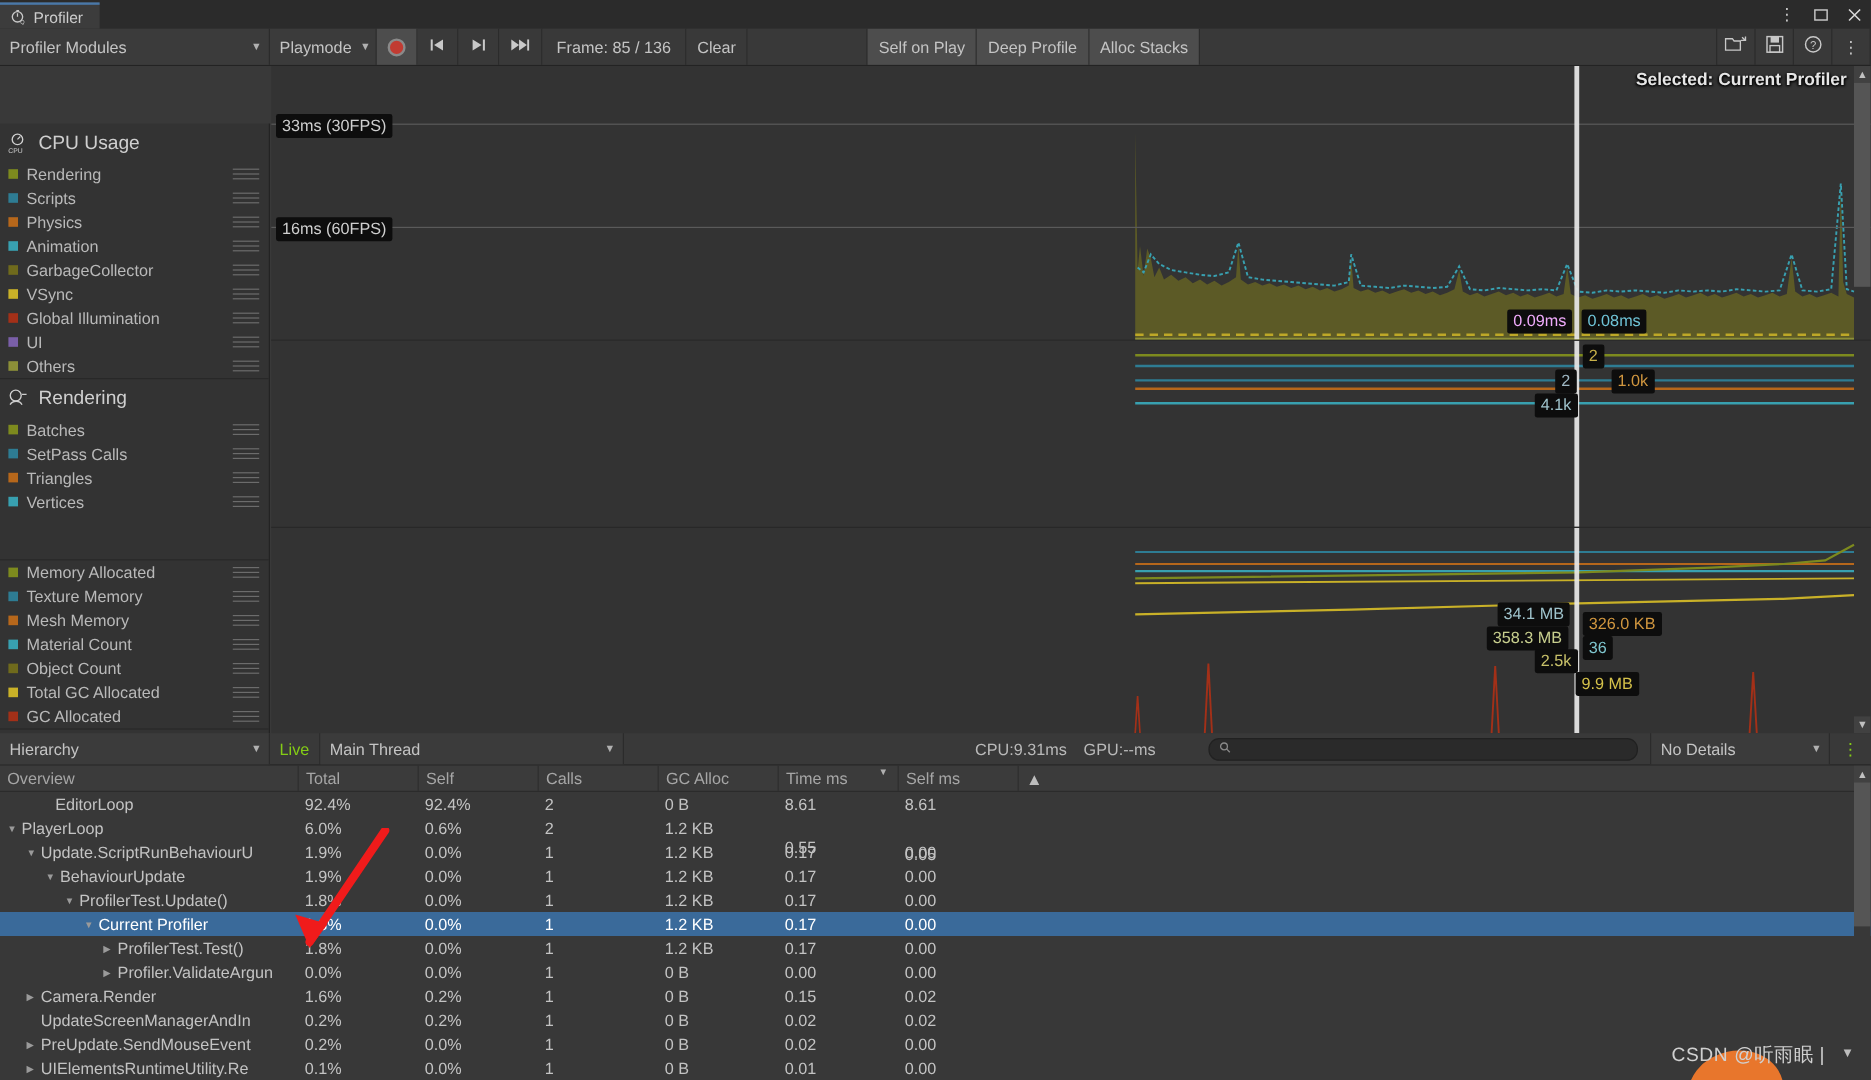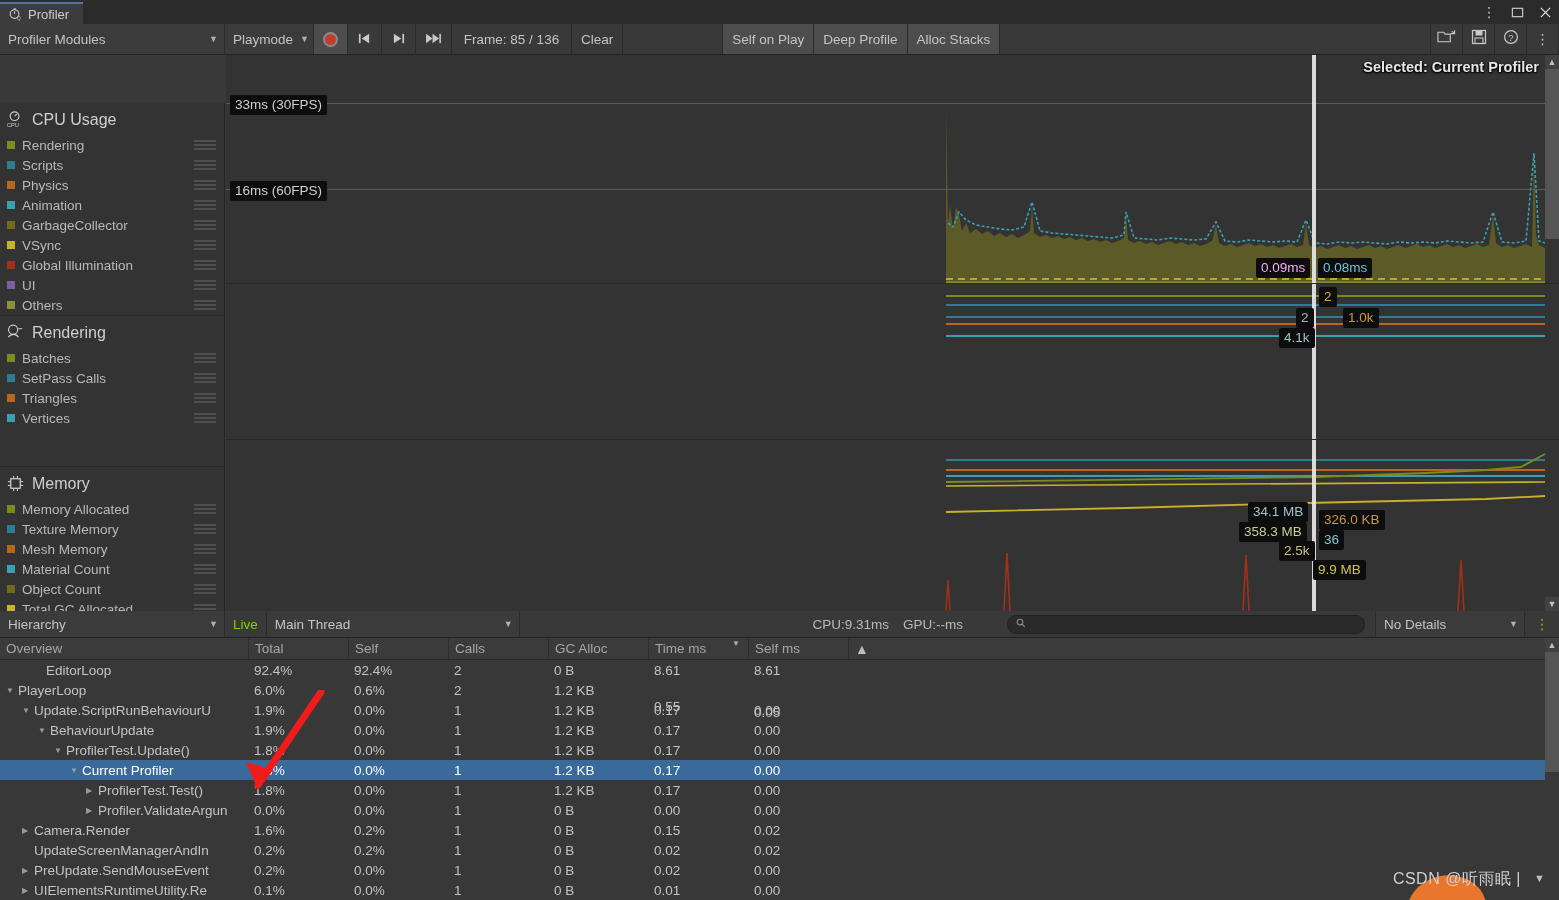--- a/index.html
+++ b/index.html
@@ -450,38 +450,20 @@
           <span>Vertices</span>
           <span class="chart-toggle">
             <i></i>
             <i></i>
             <i></i>
           </span>
         </div>
         <div style="height: 38px;"></div>
       </div>
       <div class="module">
-        <div class="module-header">
-          <span class="mod-ico">
-            <svg width="19" height="19" viewBox="0 0 20 20">
-              <rect x="5" y="5" width="10" height="10" fill="none" stroke="#cfcfcf" stroke-width="1.3"></rect>
-              <g stroke="#cfcfcf" stroke-width="1.1">
-                <line x1="8" y1="2" x2="8" y2="5"></line>
-                <line x1="12" y1="2" x2="12" y2="5"></line>
-                <line x1="8" y1="15" x2="8" y2="18"></line>
-                <line x1="12" y1="15" x2="12" y2="18"></line>
-                <line x1="2" y1="8" x2="5" y2="8"></line>
-                <line x1="2" y1="12" x2="5" y2="12"></line>
-                <line x1="15" y1="8" x2="18" y2="8"></line>
-                <line x1="15" y1="12" x2="18" y2="12"></line>
-              </g>
-            </svg>
-          </span>
-          <span>Memory</span>
-        </div>
         <div class="counter-row">
           <span class="swatch" style="background:#7d8a1e"></span>
           <span>Memory Allocated</span>
           <span class="chart-toggle">
             <i></i>
             <i></i>
             <i></i>
           </span>
         </div>
         <div class="counter-row">

